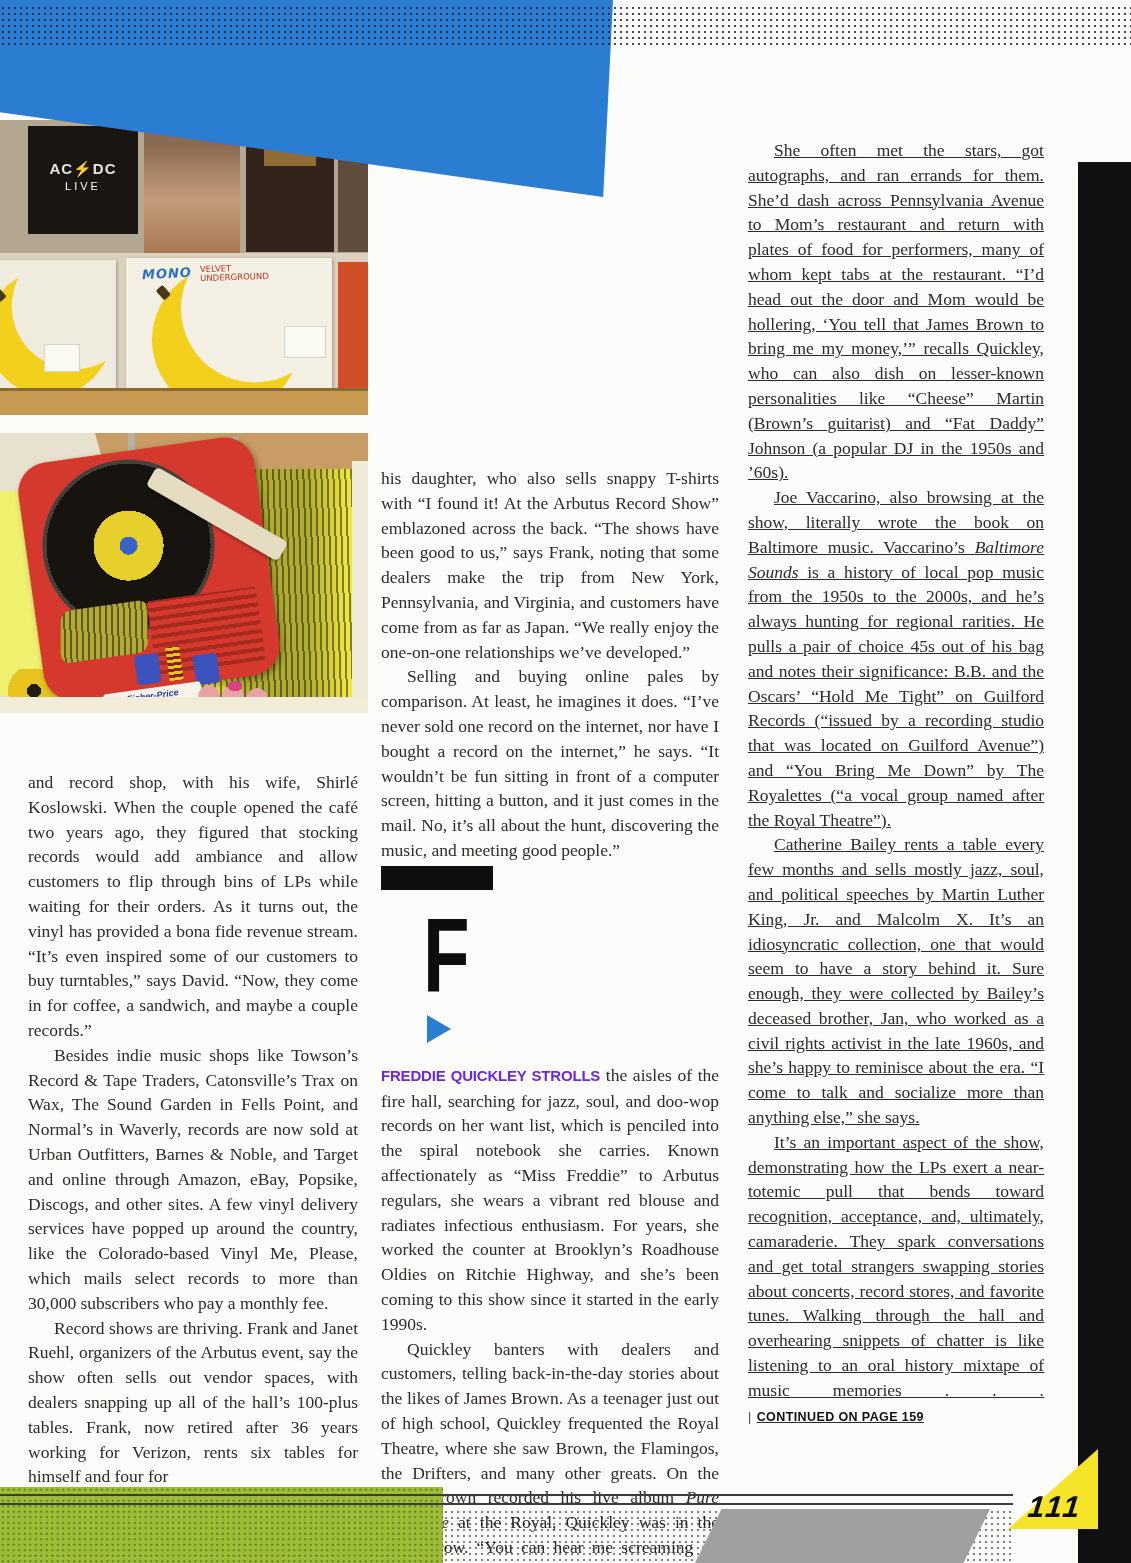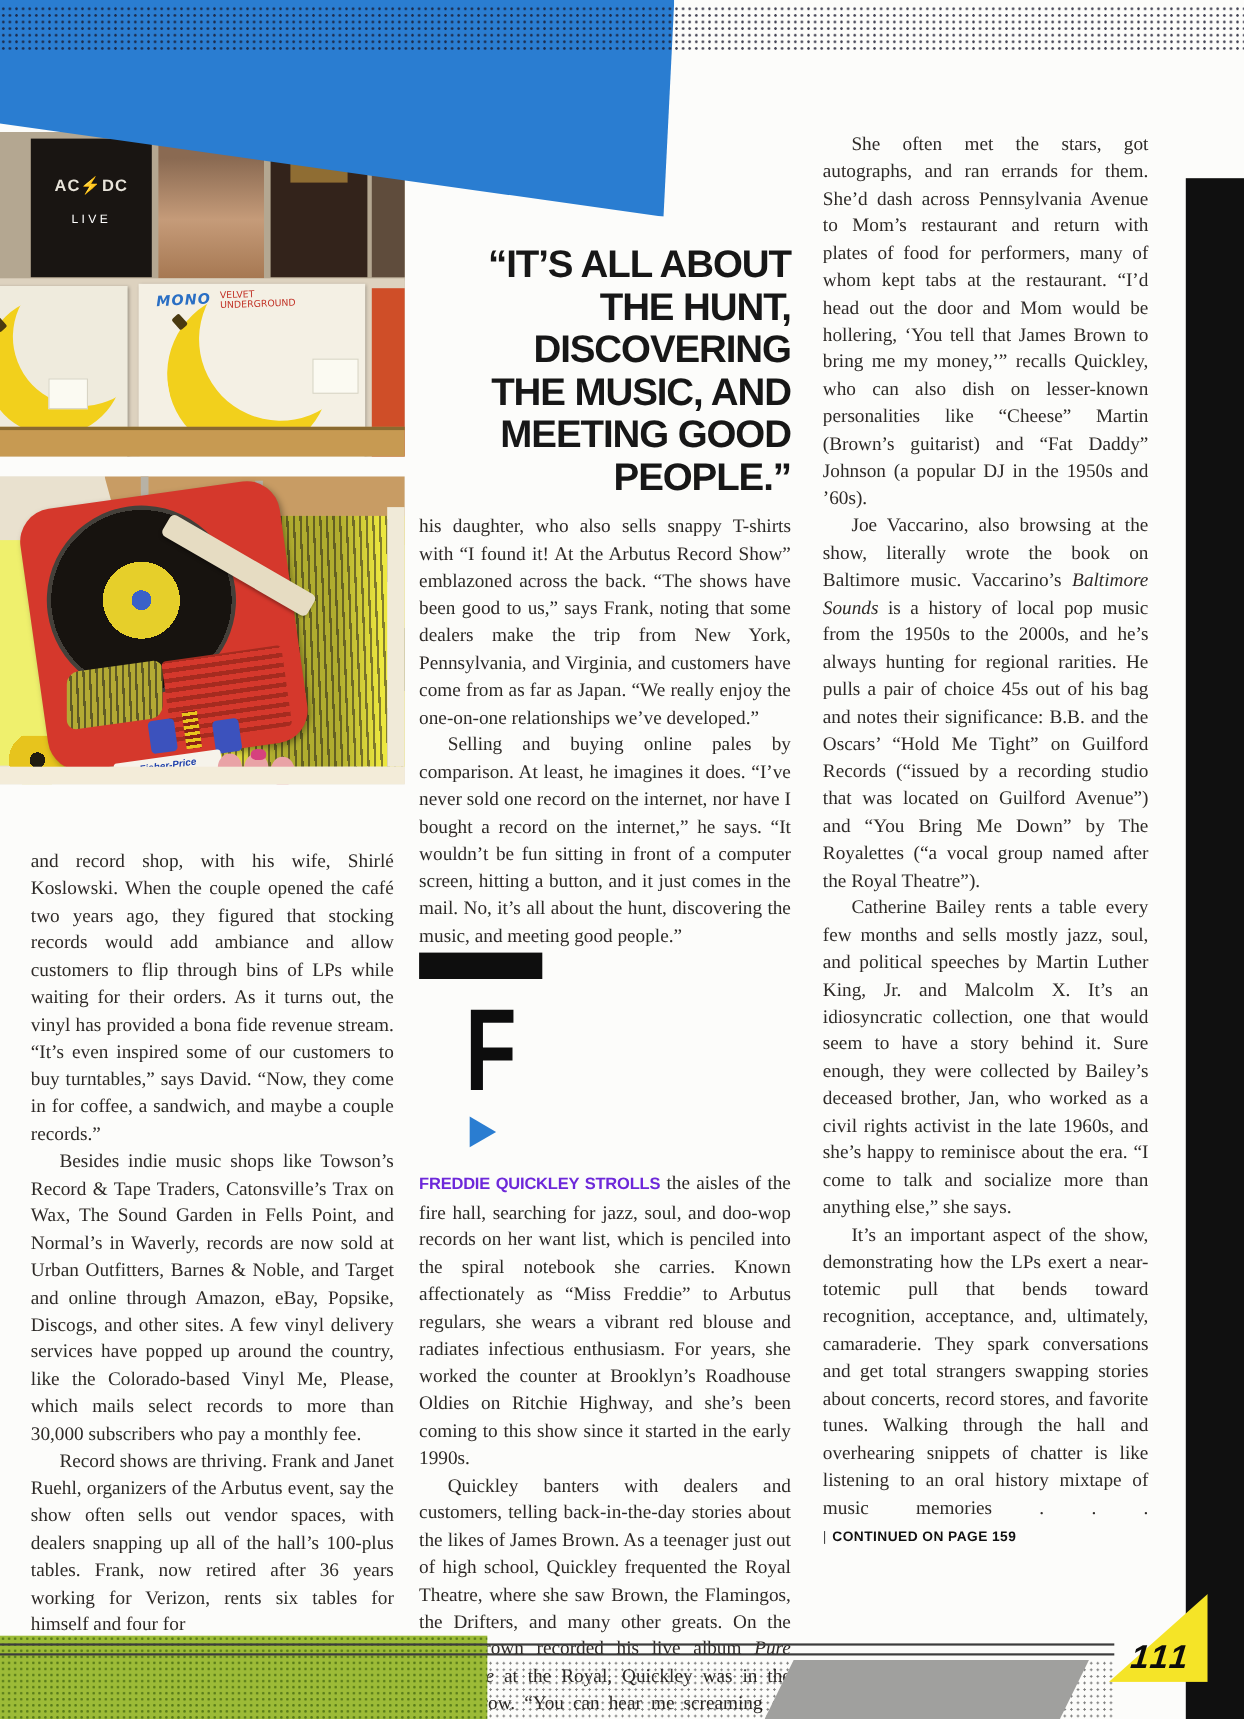--- a/index.html
+++ b/index.html
@@ -5,21 +5,21 @@
   html,body{margin:0;padding:0;background:#e9e9e9;}
   .page{position:relative;width:1131px;height:1563px;margin:0 auto;background:#fcfcfa;overflow:hidden;font-family:"Liberation Serif",serif;}
   .abs{position:absolute;}
 
   
   .col{position:absolute;font-size:17.5px;line-height:24.8px;color:#2e2a27;text-align:justify;hyphens:auto;}
   .col p{margin:0;}
   .col p.ind{text-indent:26px;}
   .col-left{left:28px;top:770px;width:330px;}
   .col-mid{left:381px;top:466px;width:338px;}
-  .col-right{left:748px;top:118px;width:296px;}
+  .col-right{left:748px;top:138px;width:296px;text-decoration:underline;}
 
   .pullquote{position:absolute;left:381px;top:222px;width:338px;
     font-family:"Liberation Sans",sans-serif;font-weight:bold;font-size:35px;line-height:38.5px;
     letter-spacing:-1px;color:#171717;text-align:right;white-space:pre-line;z-index:4;}
 
   
   .dc-float{float:left;width:130px;height:200px;position:relative;}
   .dc-bar{position:absolute;left:0;top:3px;width:112px;height:24px;background:#0e0e0e;}
   .dc-letter{position:absolute;left:42px;top:42px;font-family:"Liberation Sans",sans-serif;font-weight:bold;
     font-size:106px;line-height:100px;color:#0d0d0d;transform:scaleX(.72);transform-origin:left top;}
@@ -51,23 +51,23 @@
     display:flex;align-items:center;justify-content:center;
     font-family:"Liberation Sans",sans-serif;font-size:11.5px;letter-spacing:1px;color:#222;}
   .yellow-tri{left:1008px;top:1449px;width:90px;height:80px;background:#f5e427;
     clip-path:polygon(100% 0,100% 100%,0 100%);z-index:7;}
   .page-num{left:1028px;top:1490px;font-family:"Liberation Sans",sans-serif;font-weight:bold;font-style:italic;
     font-size:30px;letter-spacing:3px;color:#0c0c0c;transform:skewX(-6deg);z-index:8;}
 
   
   .photo-albums{left:0;top:120px;width:368px;height:295px;background:#c9bda9;overflow:hidden;z-index:1;}
   .p1-toprow{position:absolute;left:0;top:0;width:100%;height:135px;background:#b4a791;}
-  .p1-acdc{position:absolute;left:28px;top:6px;width:110px;height:126px;background:#191512;}
+  .p1-acdc{position:absolute;left:28px;top:6px;width:110px;height:108px;background:#191512;}
   .p1-acdc .t1{font-family:"Liberation Sans",sans-serif;font-weight:bold;font-size:15px;color:#e8e4da;text-align:center;margin-top:34px;letter-spacing:1px;}
-  .p1-acdc .t2{font-family:"Liberation Sans",sans-serif;font-size:11px;color:#fff;text-align:center;letter-spacing:3px;margin-top:16px;}
+  .p1-acdc .t2{font-family:"Liberation Sans",sans-serif;font-size:11px;color:#fff;text-align:center;letter-spacing:3px;margin-top:2px;}
   .p1-face{position:absolute;left:144px;top:0;width:96px;height:133px;background:linear-gradient(#8a6a52 18%,#c59b79 60%,#a67852);}
   .p1-raitt{position:absolute;left:246px;top:10px;width:88px;height:122px;background:#33231b;}
   .p1-raitt::after{content:"";position:absolute;left:18px;top:10px;width:52px;height:26px;background:#8f6d33;}
   .p1-extra{position:absolute;left:338px;top:14px;width:30px;height:118px;background:#5f4c3c;}
   .p1-shelfbg{position:absolute;left:0;top:133px;width:100%;height:136px;background:#ddd2bf;}
   .p1-cov-l{position:absolute;left:-52px;top:140px;width:168px;height:158px;background:#efebdd;box-shadow:1px 1px 3px rgba(0,0,0,.3);}
   .p1-cov-m{position:absolute;left:126px;top:138px;width:206px;height:162px;background:#f4f0e4;box-shadow:1px 1px 3px rgba(0,0,0,.3);}
   .p1-cov-r{position:absolute;left:338px;top:142px;width:30px;height:156px;background:#cf4e28;}
   .banana{position:absolute;border-radius:50%;}
   .banana-m{left:26px;top:8px;width:148px;height:148px;box-shadow:inset 34px -26px 0 0 #f2d01c;transform:rotate(-10deg);}
@@ -180,26 +180,20 @@
       <div class="fin f3"></div>
       <div class="nail"></div>
     </div>
     <div class="p2-white"></div>
   </div>
 
   <div class="abs blue-shape"></div>
   <div class="abs dots-band"></div>
   <div class="abs black-bar"></div>
 
-  <div class="pullquote">“IT’S ALL ABOUT
-THE HUNT,
-DISCOVERING
-THE MUSIC, AND
-MEETING GOOD
-PEOPLE.”</div>
 
   <div class="col col-left">
     <p>and record shop, with his wife, Shirlé Koslowski. When the couple opened the café two years ago, they figured that stocking records would add ambiance and allow customers to flip through bins of LPs while waiting for their orders. As it turns out, the vinyl has provided a bona fide revenue stream. “It’s even inspired some of our customers to buy turntables,” says David. “Now, they come in for coffee, a sandwich, and maybe a couple records.”</p>
     <p class="ind">Besides indie music shops like Towson’s Record &amp; Tape Traders, Catonsville’s Trax on Wax, The Sound Garden in Fells Point, and Normal’s in Waverly, records are now sold at Urban Outfitters, Barnes &amp; Noble, and Target and online through Amazon, eBay, Popsike, Discogs, and other sites. A few vinyl delivery services have popped up around the country, like the Colorado-based Vinyl Me, Please, which mails select records to more than 30,000 subscribers who pay a monthly fee.</p>
     <p class="ind">Record shows are thriving. Frank and Janet Ruehl, organizers of the Arbutus event, say the show often sells out vendor spaces, with dealers snapping up all of the hall’s 100-plus tables. Frank, now retired after 36 years working for Verizon, rents six tables for himself and four for</p>
   </div>
 
   <div class="col col-mid">
     <p>his daughter, who also sells snappy T-shirts with “I found it! At the Arbutus Record Show” emblazoned across the back. “The shows have been good to us,” says Frank, noting that some dealers make the trip from New York, Pennsylvania, and Virginia, and customers have come from as far as Japan. “We really enjoy the one-on-one relationships we’ve developed.”</p>
     <p class="ind">Selling and buying online pales by comparison. At least, he imagines it does. “I’ve never sold one record on the internet, nor have I bought a record on the internet,” he says. “It wouldn’t be fun sitting in front of a computer screen, hitting a button, and it just comes in the mail. No, it’s all about the hunt, discovering the music, and meeting good people.”</p>

